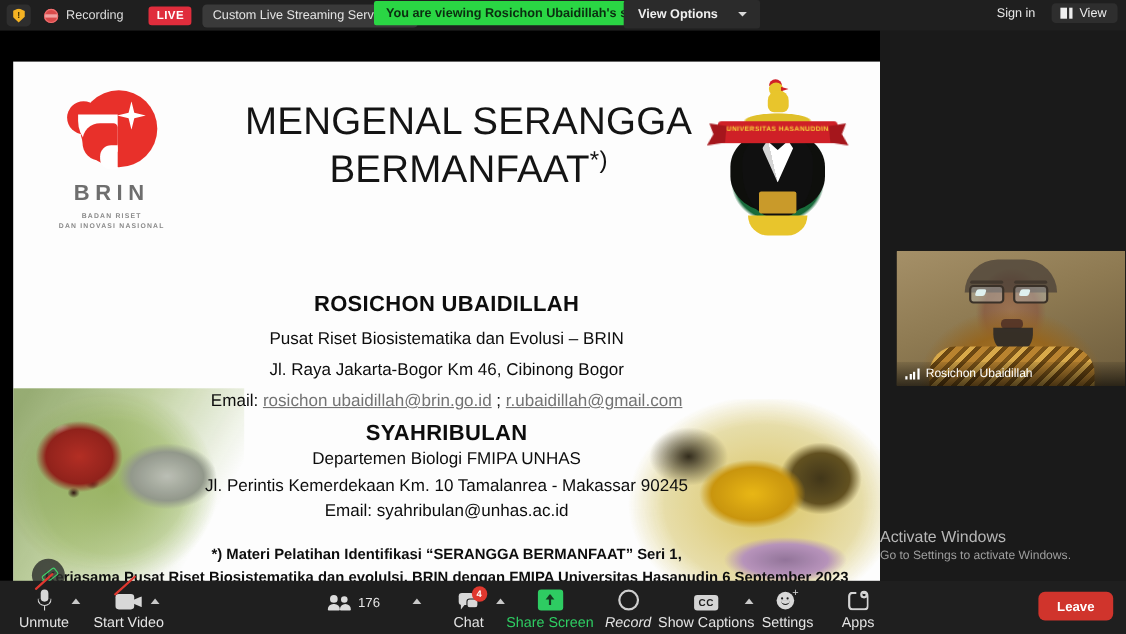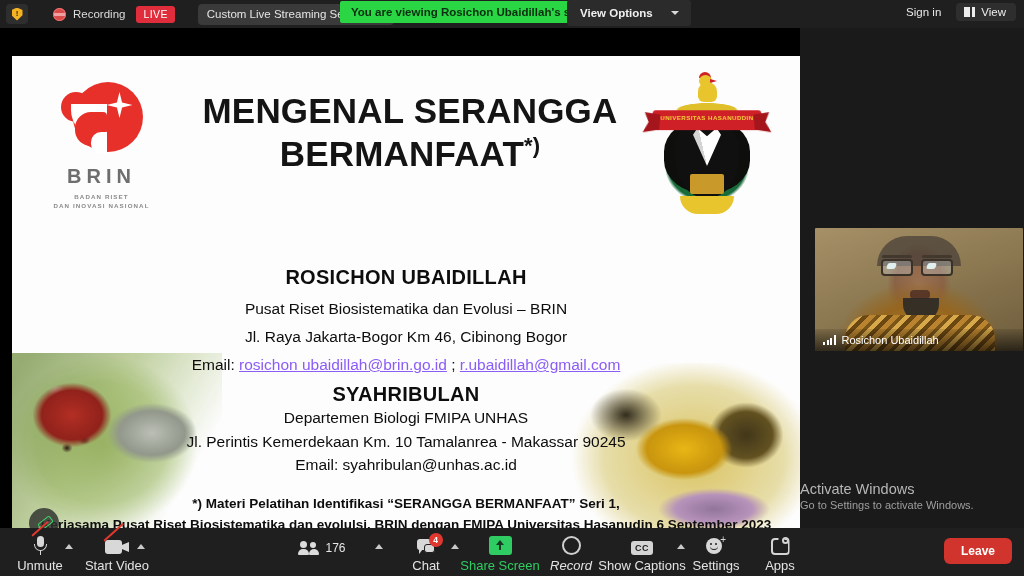--- a/index.html
+++ b/index.html
@@ -5,35 +5,35 @@
   * { margin:0; padding:0; box-sizing:border-box; }
   html,body { width:1024px; height:576px; overflow:hidden; background:#000; }
   body { font-family:"Liberation Sans", sans-serif; }
 
   
   #app { position:relative; width:1024px; height:576px; background:#1a1a1a; }
 
   
   #topbar { position:absolute; left:0; top:0; width:1024px; height:28px;
             background:#1f1f1f; display:flex; align-items:center; }
-  .tb-left { display:flex; align-items:center; gap:13px; padding-left:6px; }
+  .tb-left { display:flex; align-items:center; gap:0; padding-left:6px; }
   .shield-btn { width:22px; height:20px; border-radius:4px; background:#2e2e2e;
                 display:flex; align-items:center; justify-content:center; }
   .shield { width:11px; height:13px; background:#f5b323;
             clip-path:polygon(50% 0%,100% 20%,100% 60%,50% 100%,0% 60%,0% 20%); position:relative; }
   .shield::after { content:"!"; position:absolute; left:0; right:0; top:-1px; text-align:center;
                    font-size:8px; font-weight:bold; color:#3a2a00; line-height:13px; }
   .rec-group { display:flex; align-items:center; gap:7px; margin-left:12px; }
   .rec-dot { width:13px; height:13px; border-radius:50%; background:#d94a4a; position:relative;
              box-shadow:inset 0 0 0 1px #ef7070; }
   .rec-dot::before { content:""; position:absolute; left:1px; right:1px; top:5px; height:3px;
                      background:#f0a0a0; }
   .rec-label { font-size:11.5px; color:#dcdcdc; }
-  .live-badge { background:#e02d3c; color:#fff; font-size:10.5px; font-weight:normal;
-                padding:2px 7px 3px; border-radius:3px; letter-spacing:.4px; margin-left:4px; }
+  .live-badge { background:#e02d3c; color:#fff; font-size:10.5px; font-weight:bold;
+                padding:2px 7px 3px; border-radius:3px; letter-spacing:.4px; margin-left:16px; }
   .svc-pill { margin-left:10px; background:#3a3a3a; border-radius:4px; height:21px;
               display:flex; align-items:center; gap:9px; padding:0 9px; }
   .svc-pill .txt { font-size:11.5px; color:#e4e4e4; }
   .caret { width:0;height:0;border-left:4px solid transparent;border-right:4px solid transparent;
            border-top:4px solid #cfcfcf; }
 
   .viewing-banner { position:absolute; left:340px; top:1px; height:22px; background:#2ad644;
                     color:#0b2d10; font-size:11.5px; font-weight:bold; display:flex;
                     align-items:center; padding:0 11px; border-radius:2px; }
   .viewopts { position:absolute; left:567px; top:0px; height:26px; background:#2b2b2b;
@@ -126,29 +126,29 @@
   .uh-bird .comb { position:absolute; left:5px; top:-2px; width:12px; height:6px; background:#cf2027;
       border-radius:6px 6px 0 0; }
   .uh-bird .beak { position:absolute; left:16px; top:5px; width:7px; height:4px; background:#cf2027;
       clip-path:polygon(0 0,100% 50%,0 100%); }
   .uh-base { position:absolute; left:38px; top:126px; width:54px; height:18px; background:#e8c52c;
       border-radius:0 0 22px 22px; }
   .uh-book { position:absolute; left:48px; top:104px; width:34px; height:20px; background:#c99a2a;
       border-radius:2px; }
 
   
-  .slide-title { position:absolute; left:148px; top:34px; width:500px; text-align:center;
-     font-size:35px; color:#141414; line-height:1.22; font-weight:bold; letter-spacing:.2px; }
+  .slide-title { position:absolute; left:164px; top:34px; width:500px; text-align:center;
+     font-size:35px; color:#141414; line-height:1.22; font-weight:normal; letter-spacing:.2px; }
   .slide-title sup { font-size:22px; }
   .block { position:absolute; left:0; right:0; text-align:center; color:#0d0d0d; }
   .name1 { top:210px; font-size:20px; font-weight:bold; letter-spacing:.3px; }
   .aff1  { top:244px; font-size:15.5px; }
   .aff2  { top:272px; font-size:15.5px; }
   .mail1 { top:300px; font-size:15.5px; }
-  .mail1 a { color:#8b5cf6; text-decoration:underline; }
+  .mail1 a { color:#737373; text-decoration:underline; }
   .name2 { top:327px; font-size:20px; font-weight:bold; letter-spacing:.3px; }
   .aff3  { top:353px; font-size:15.5px; }
   .aff4  { top:377px; font-size:15.5px; }
   .mail2 { top:400px; font-size:15.5px; }
   .foot1 { top:440px; font-size:13.5px; font-weight:bold; }
   .foot2 { top:461px; font-size:13.5px; font-weight:bold; }
 
   
   .annot-btn { position:absolute; left:17px; top:452px; width:30px; height:30px; border-radius:50%;
      background:rgba(45,48,45,.82); display:flex; align-items:center; justify-content:center; }

